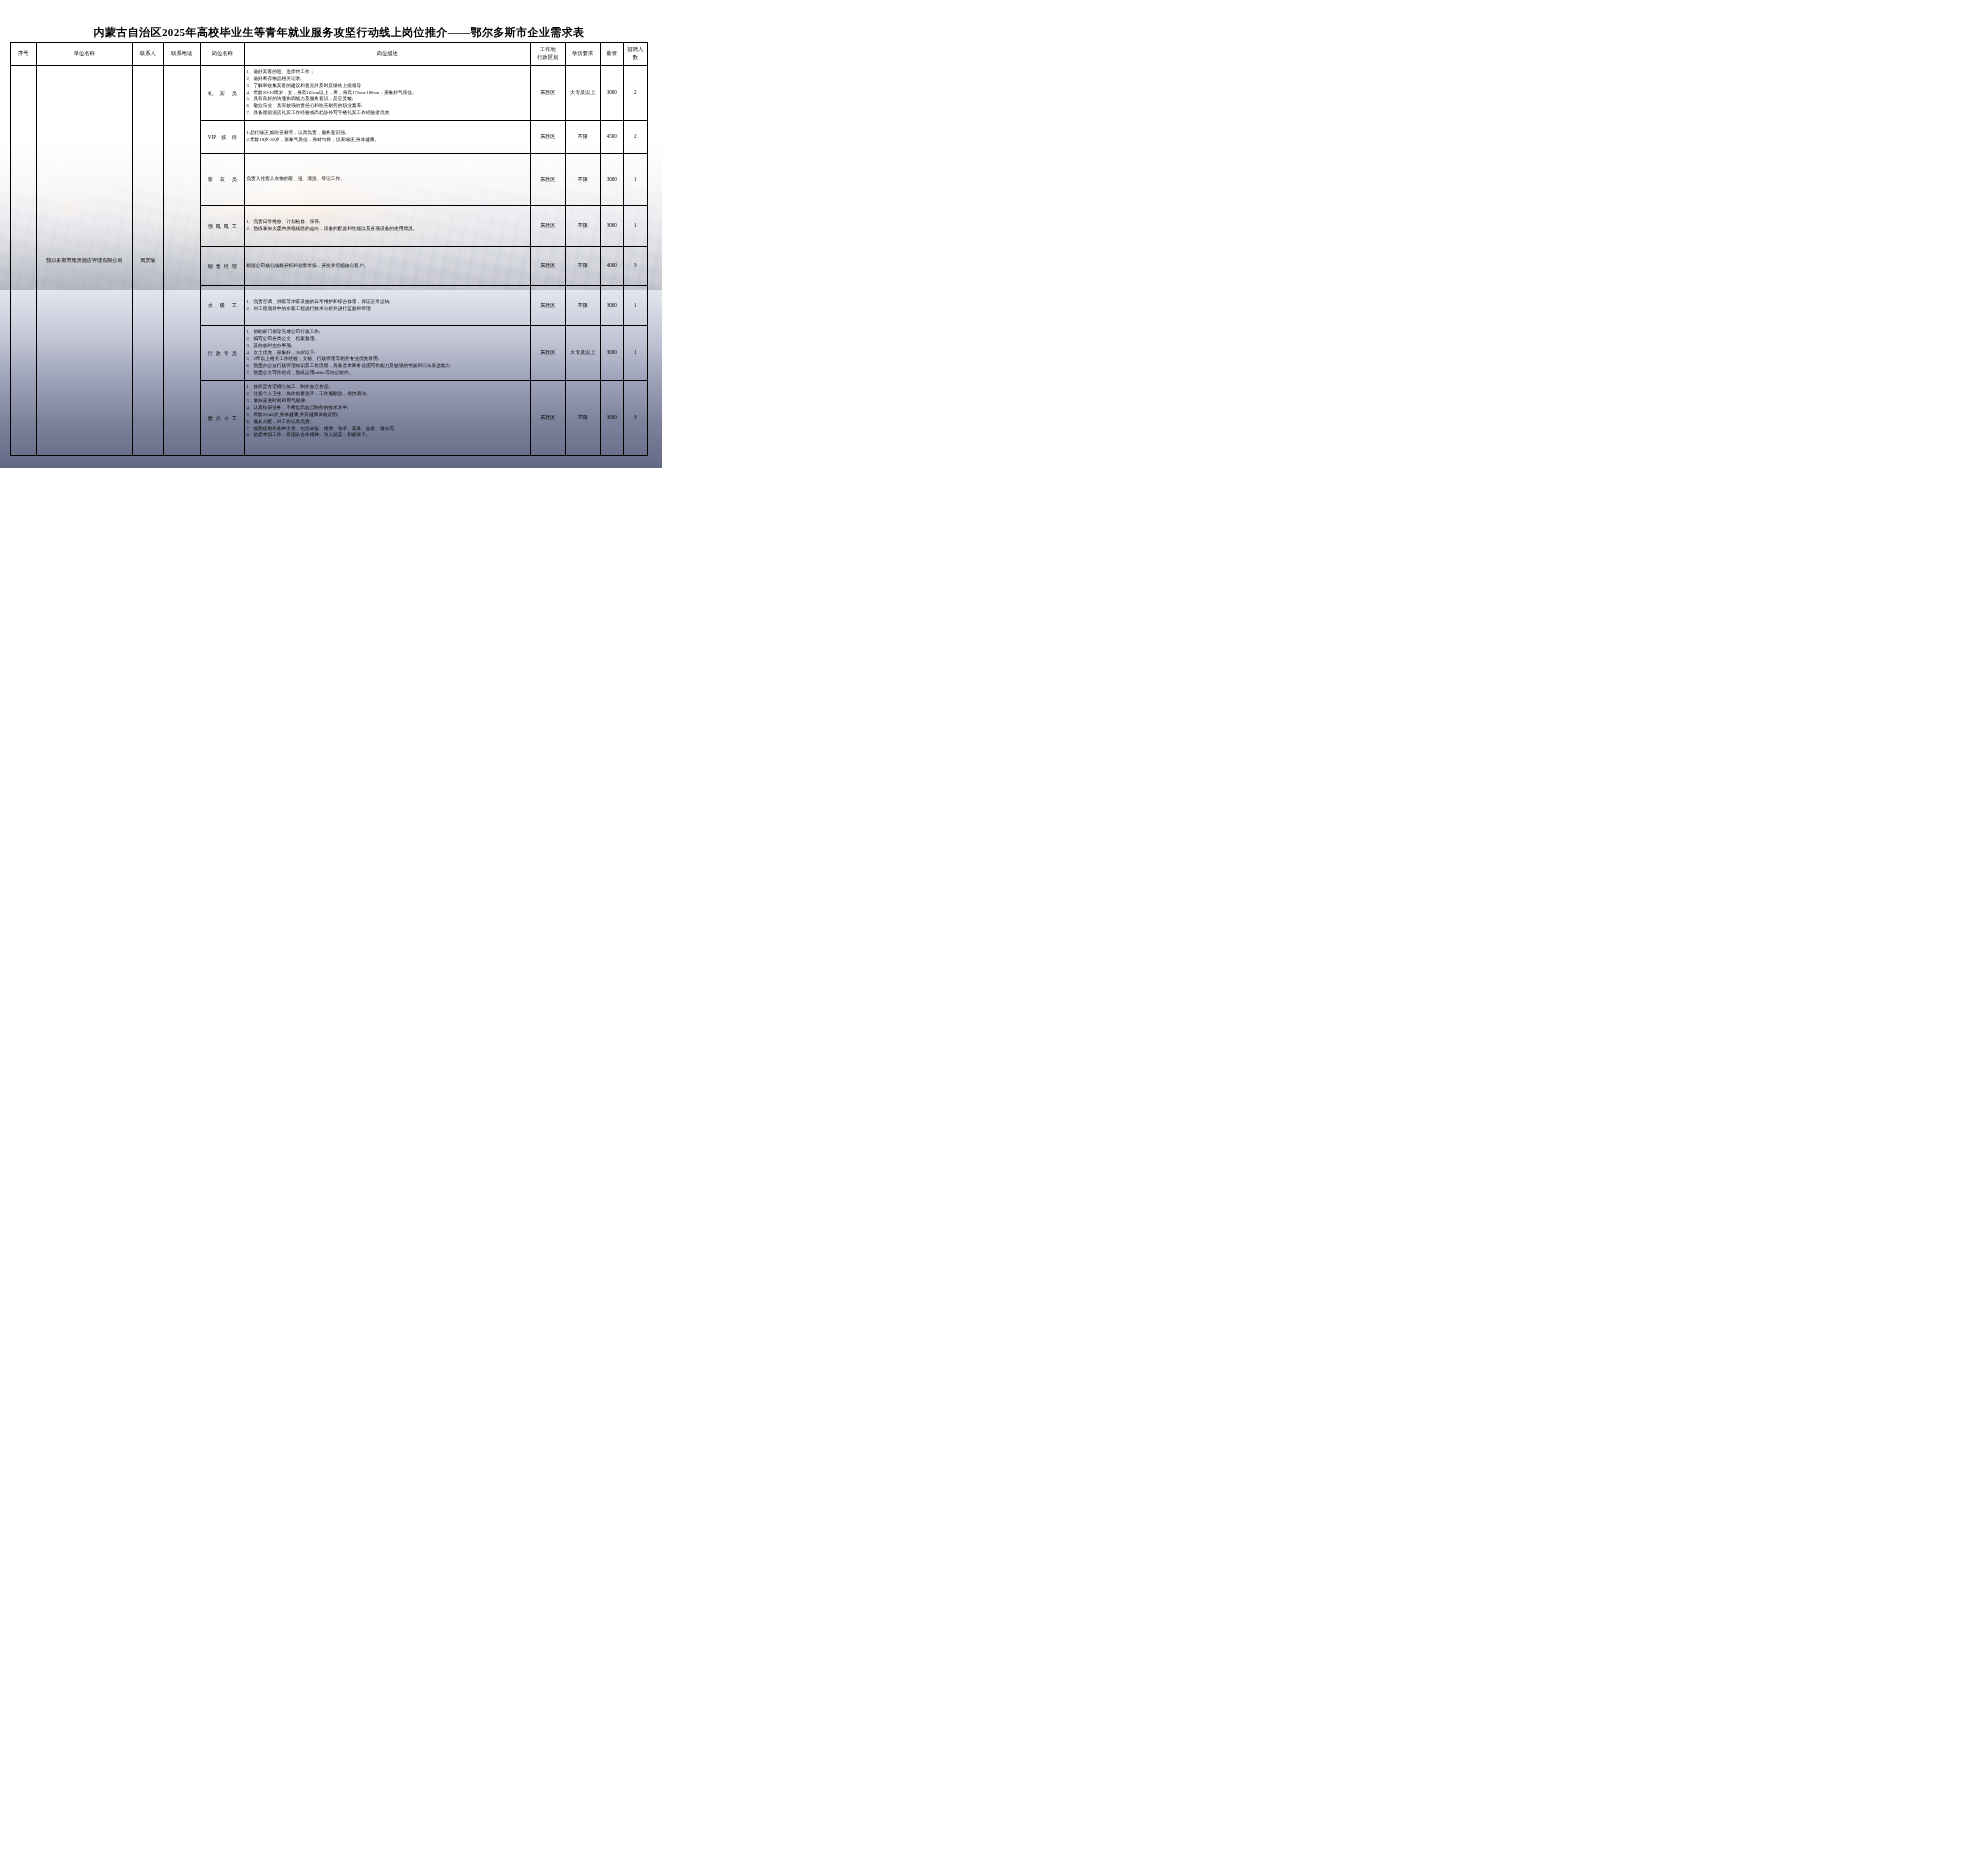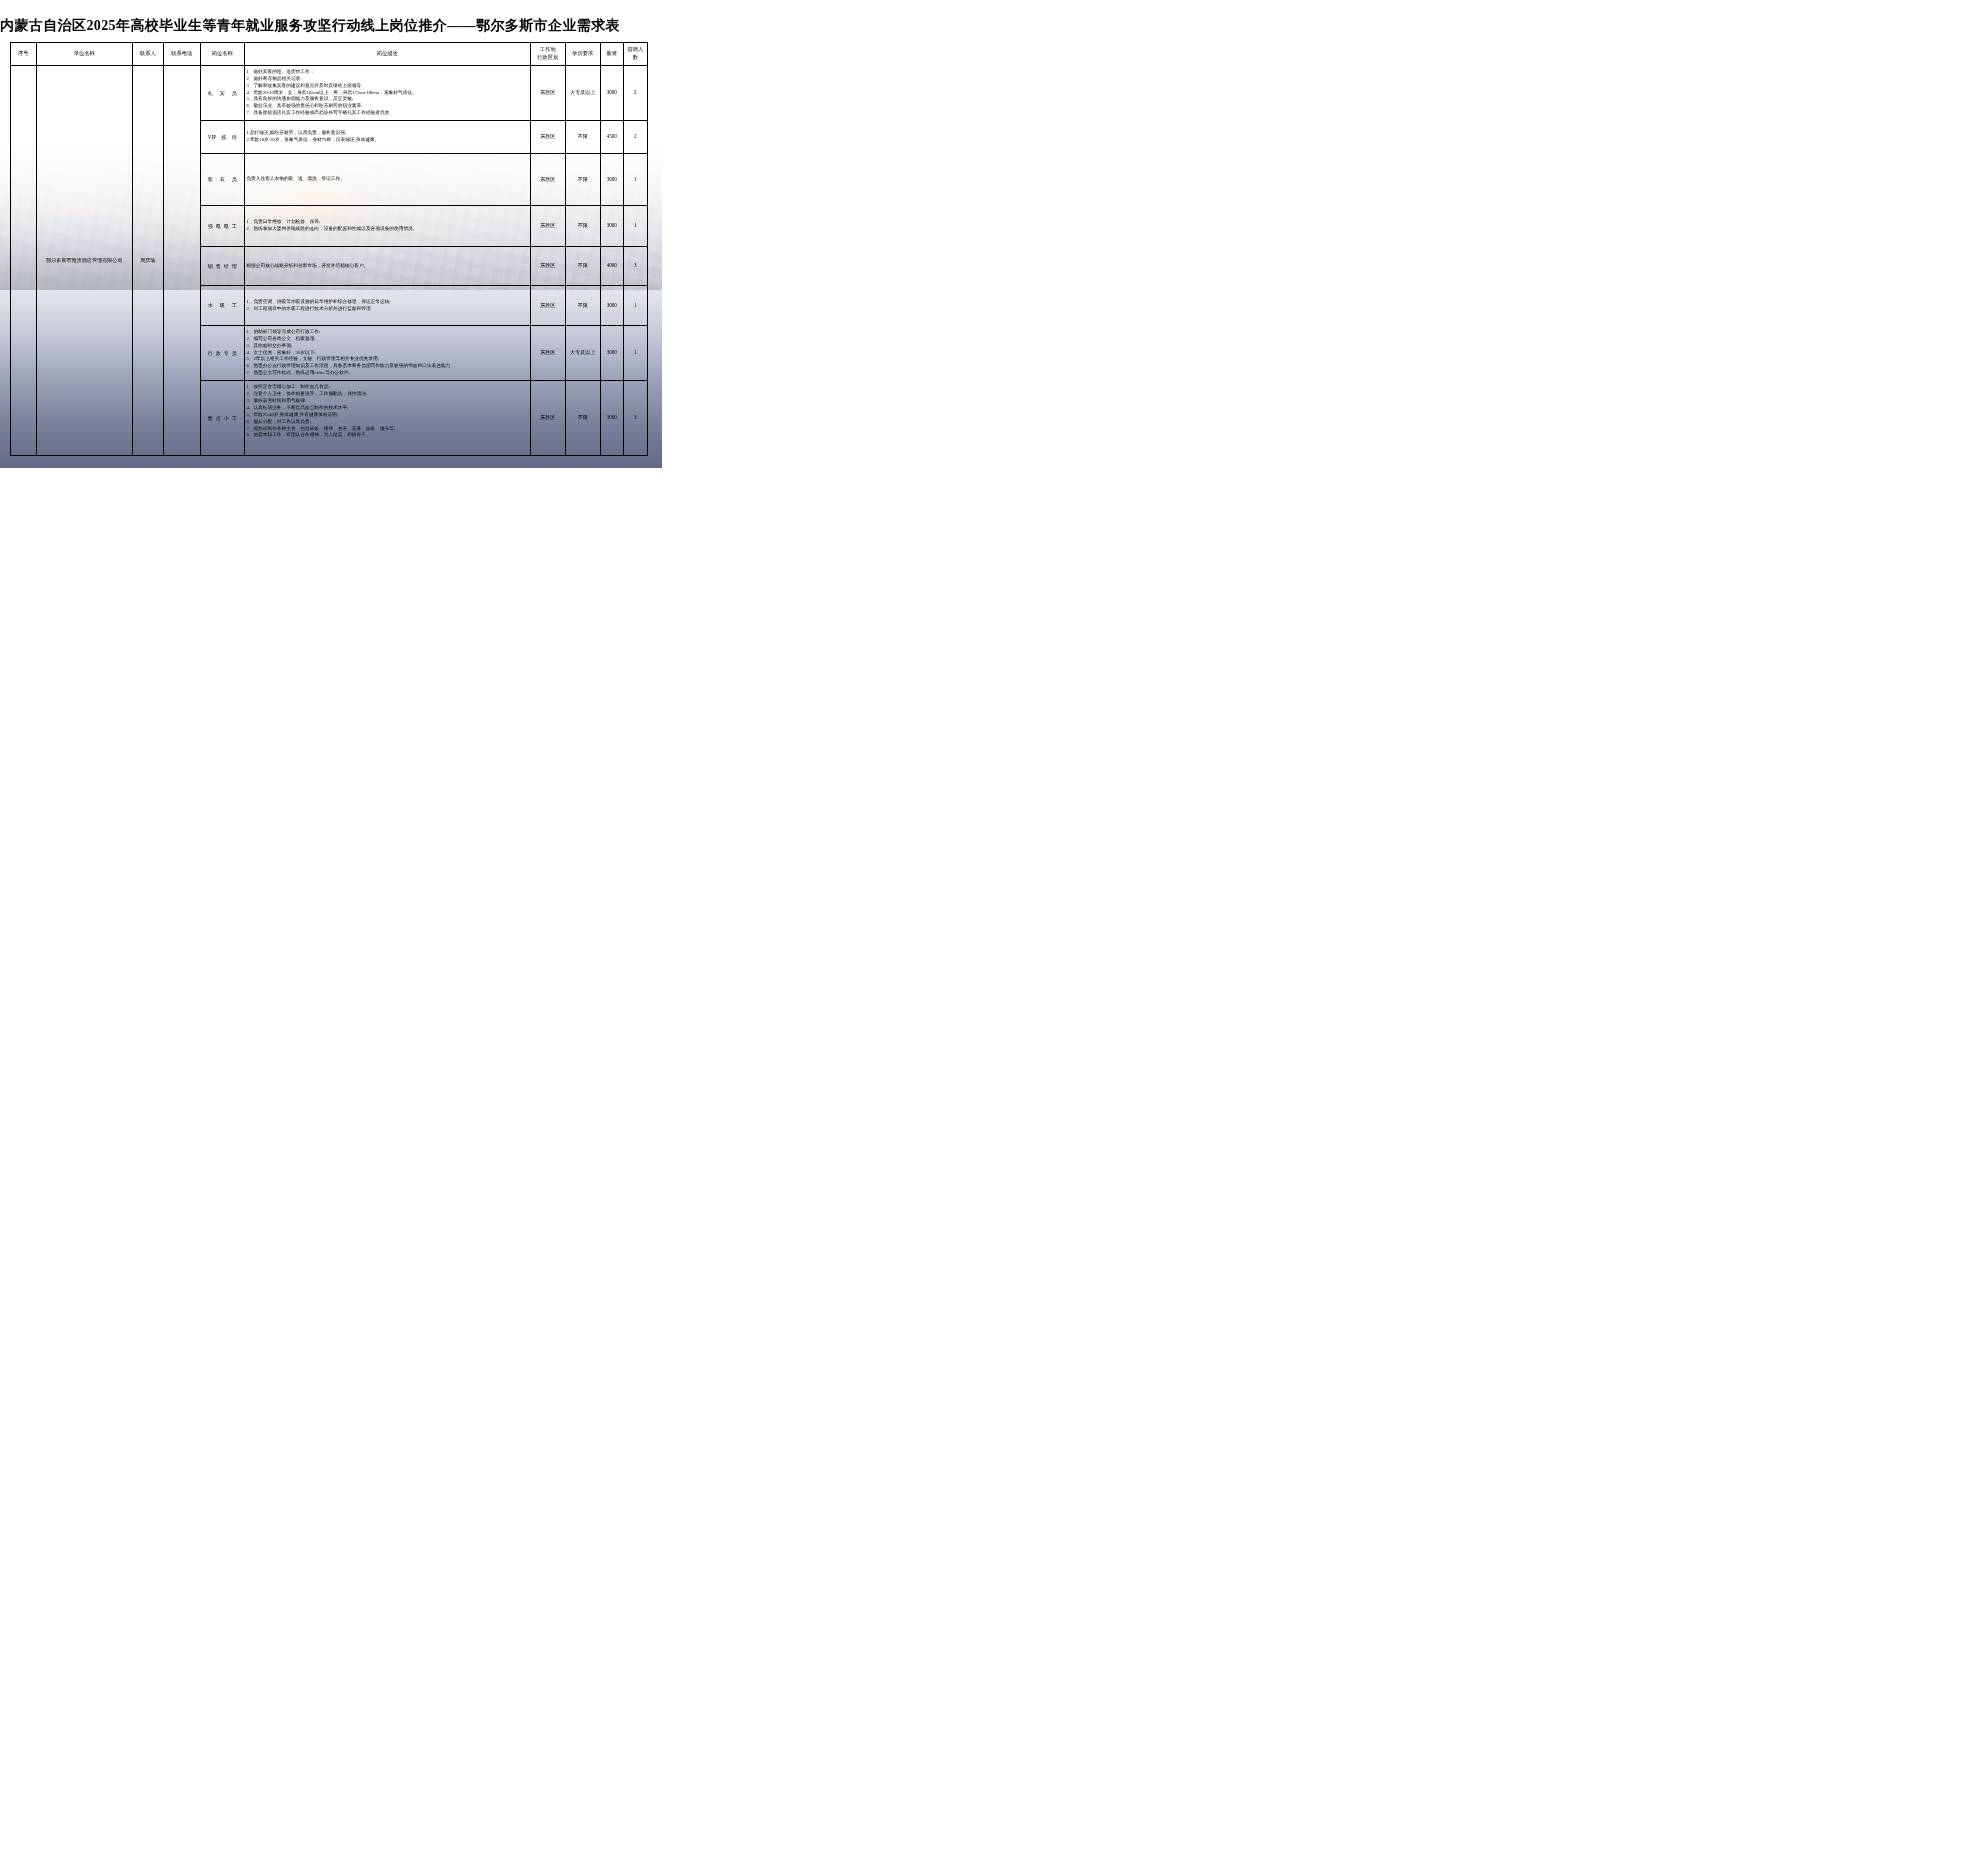--- a/index.html
+++ b/index.html
@@ -40,22 +40,22 @@
   .bg-fade{
     background:linear-gradient(180deg,
       #ffffff 0%,#ffffff 30%,
       rgba(255,255,255,0.93) 40%,rgba(255,255,255,0.80) 50%,
       rgba(255,255,255,0.62) 60%,rgba(255,255,255,0.42) 70%,
       rgba(255,255,255,0.22) 80%,rgba(255,255,255,0.10) 90%,
       rgba(255,255,255,0.04) 100%);
   }
   
   .title{
-    position:absolute;top:17.3px;left:0;width:100%;margin:0;
-    font-size:14px;font-weight:bold;letter-spacing:0.4px;
+    position:absolute;top:17.3px;left:0;width:100%;margin:8px;
+    text-align:center;font-size:11px;font-weight:bold;letter-spacing:0.4px;
   }
   
   .jobtable{
     position:absolute;left:9.8px;top:42px;width:638px;
     border-collapse:collapse;table-layout:fixed;
     border-top:1.2px solid #000;border-bottom:1.2px solid #000;
   }
   .jobtable th,.jobtable td{
     border-left:0.4px solid #000;border-right:0.4px solid #000;
     border-top:0.8px solid #000;border-bottom:0.8px solid #000;

